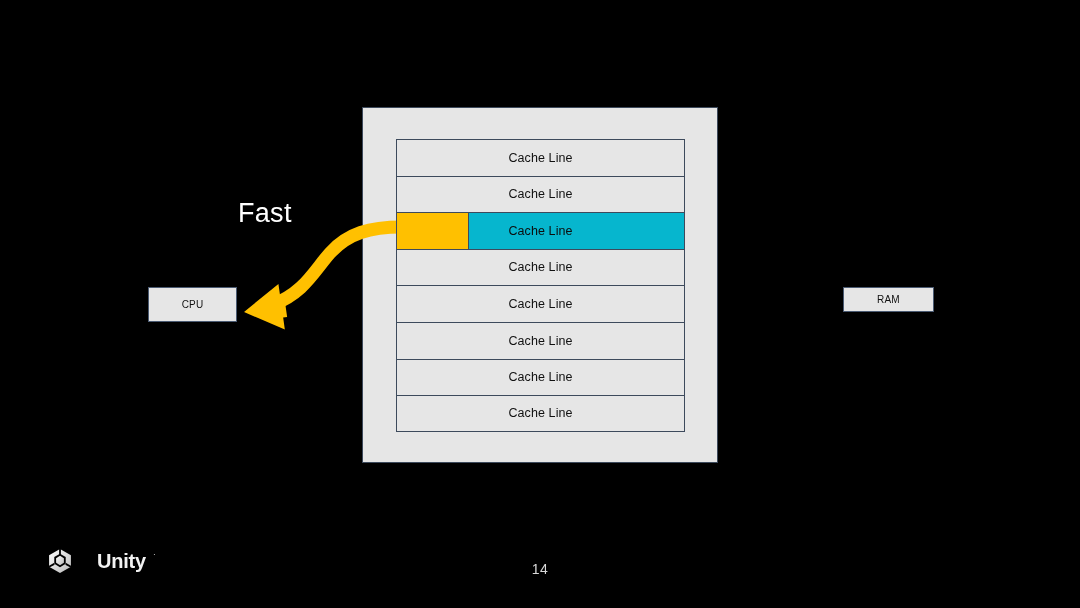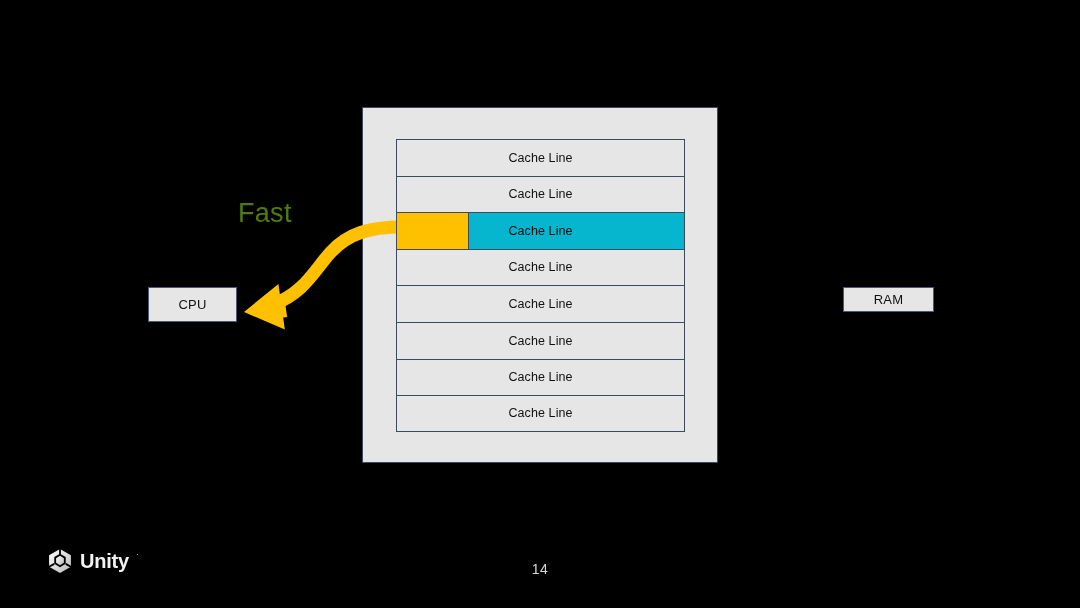--- a/index.html
+++ b/index.html
@@ -80,21 +80,21 @@
 
   
   .unit-box {
     position: absolute;
     background: #e6e6e6;
     border: 1px solid #4a5a72;
     box-sizing: border-box;
     display: flex;
     align-items: center;
     justify-content: center;
-    font-size: 13px;
+    font-size: 10px;
     color: #111111;
     letter-spacing: .2px;
   }
   #cpu-box {
     left: 148px;
     top: 287px;
     width: 89px;
     height: 35px;
   }
   #ram-box {
@@ -103,21 +103,21 @@
     width: 91px;
     height: 25px;
   }
 
   
   #fast-label {
     position: absolute;
     left: 238px;
     top: 200px;
     font-size: 27px;
-    color: #4d7c0f;
+    color: #ffffff;
     line-height: 1;
     letter-spacing: .3px;
   }
 
   
   #arrow-svg {
     position: absolute;
     left: 230px;
     top: 195px;
     width: 185px;
@@ -134,20 +134,21 @@
     align-items: center;
     gap: 7px;
   }
   #unity-logo .logo-mark { display: block; }
   #unity-logo .logo-word {
     font-size: 20px;
     font-weight: bold;
     color: #f2f2f2;
     letter-spacing: -.2px;
     line-height: 1;
+    margin-left: 17px;
   }
   #unity-logo .logo-tm {
     font-size: 8px;
     color: #d8d8d8;
     align-self: flex-start;
     margin-top: 2px;
   }
 
   
   #page-number {

